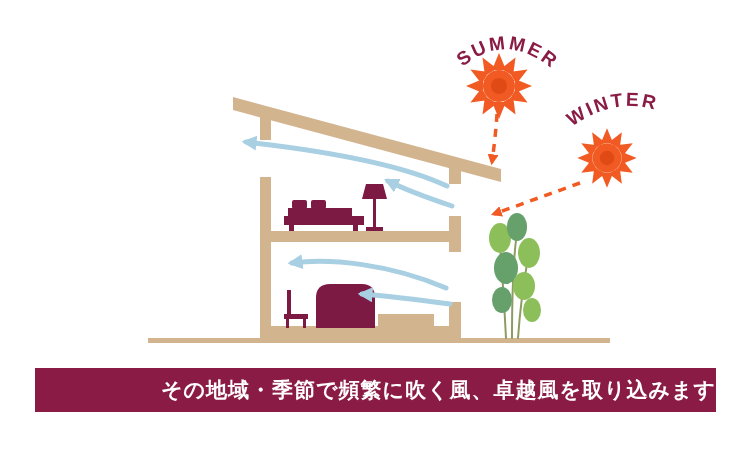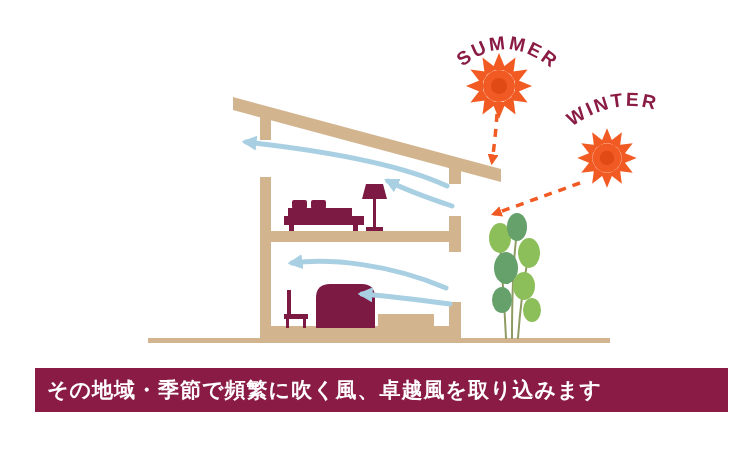--- a/index.html
+++ b/index.html
@@ -4,22 +4,22 @@
 <style>
   html,body { margin:0; padding:0; background:#fff; }
   .stage {
     position:relative; width:750px; height:450px; background:var(--background,#fff);
     overflow:hidden; font-family:"Liberation Sans","DejaVu Sans",sans-serif;
   }
   .stage svg { position:absolute; left:0; top:0; }
   .banner {
     position:absolute; left:35px; top:368px; width:681px; height:44px;
     background:var(--banner-bg,#8a1b44); color:var(--banner-text,#fff);
-    display:flex; align-items:center; justify-content:flex-start;
-    font-weight:700; font-size:21px; letter-spacing:1px;padding-left:12px;
+    display:flex; align-items:center; justify-content:flex-end;
+    font-weight:700; font-size:21px; letter-spacing:1px;
   }
   .wood      { fill:var(--wood,#d2b48f); }
   .maroon    { fill:var(--furniture,#7d1a44); }
   .wind      { stroke:var(--wind-blue,#a9cfe3); stroke-width:5; fill:none; stroke-linecap:round; }
   .wind-fill { fill:var(--wind-blue,#a9cfe3); }
   .sunray-line { stroke:var(--arrow-orange,#f15a22); stroke-width:3.5; stroke-dasharray:8 7; fill:none; }
   .sun-fill  { fill:var(--sun-orange,#f15a22); }
   .sun-deep  { fill:var(--sun-orange-deep,#e04a14); }
   .season-label { fill:var(--label-text,#8a1b44); font-family:"Liberation Sans","DejaVu Sans",sans-serif;
     font-size:19px; font-weight:700; letter-spacing:2.5px; }

